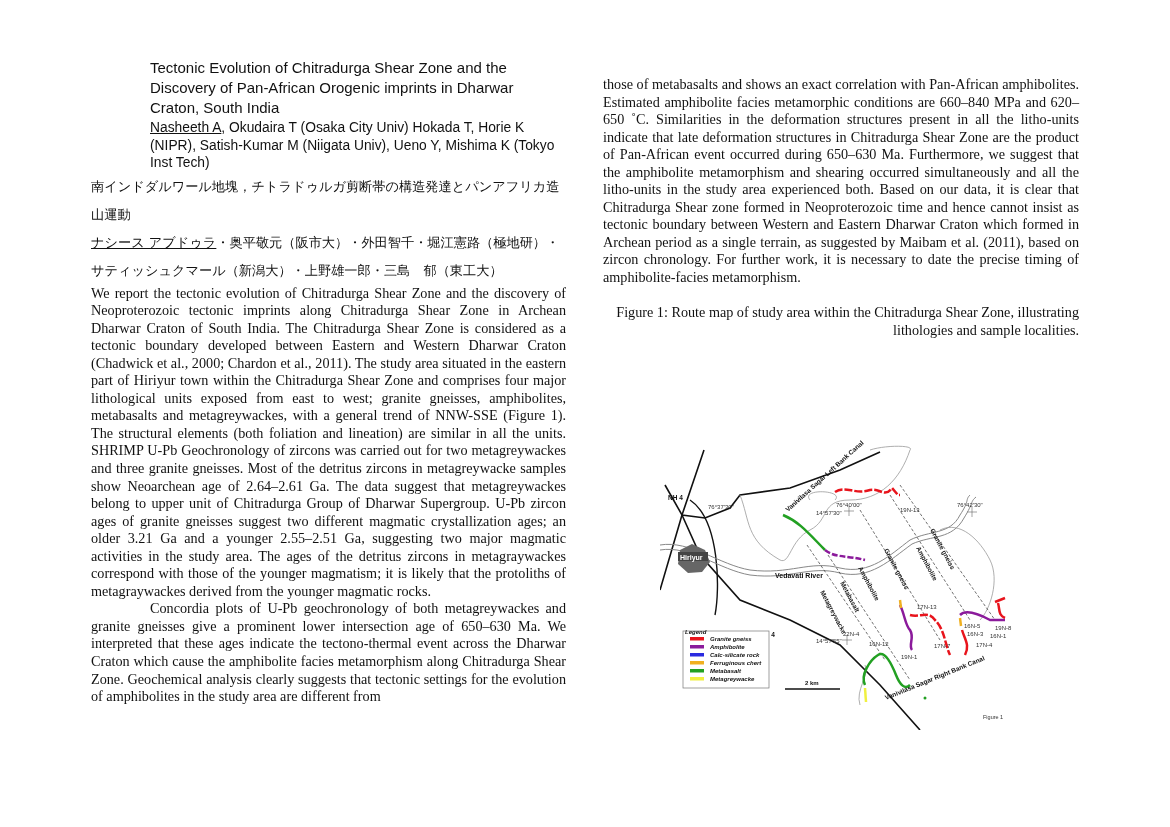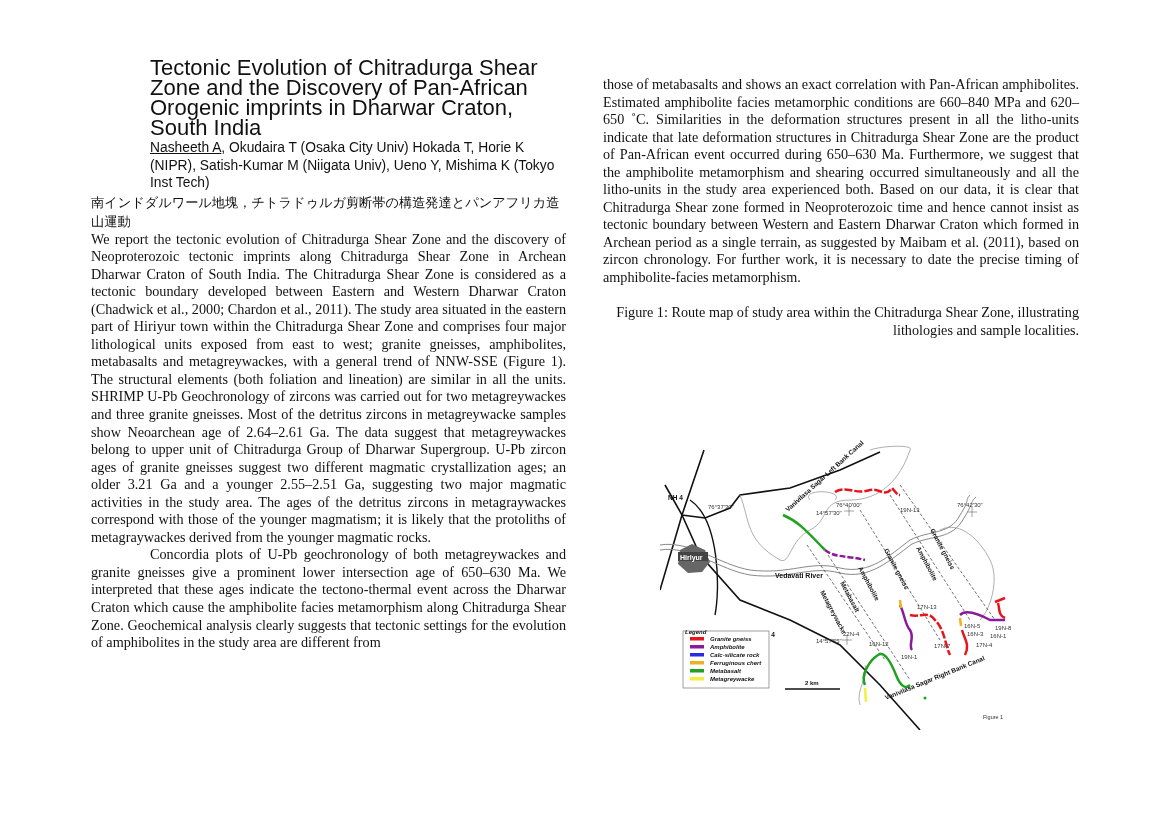--- a/index.html
+++ b/index.html
@@ -1,43 +1,44 @@
 <!DOCTYPE html>
 <html><head>
   <meta charset="utf-8">
   <style>
     html, body { margin: 0; padding: 0; background: #ffffff; }
     body { width: 1170px; height: 827px; position: relative; overflow: hidden; color: #111; }
     .col-left { position: absolute; left: 91px; top: 58px; width: 475px; }
     .col-right { position: absolute; left: 603px; top: 76px; width: 476px; }
     .title-block { margin-left: 59px; font-family: "Liberation Sans", sans-serif; }
-    .title { font-size: 22px; line-height: 20px; margin: 0; font-weight: normal; }
+    .title { font-size: 15px; line-height: 20px; margin: 0; font-weight: normal; }
     .authors { font-size: 13.8px; line-height: 17.5px; margin-top: 1px; }
     .authors .presenter { text-decoration: underline; }
-    .jp { font-family: "DejaVu Sans", sans-serif; font-size: 13.2px; line-height: 19px; }
+    .jp { font-family: "DejaVu Sans", sans-serif; font-size: 13.2px; line-height: 28px; }
     .jp-title { margin-top: 1px; }
     .jp-authors .presenter { text-decoration: underline; }
     .body-text { font-family: "Liberation Serif", "DejaVu Serif", serif; font-size: 14.2px; line-height: 17.55px; text-align: justify; }
     .body-text p { margin: 0; }
     .indent { text-indent: 59px; }
     .para-gap { margin-top: 17.5px !important; }
     .figure { position: absolute; left: 660px; top: 440px; width: 360px; height: 290px; }
     .figure svg { width: 360px; height: 290px; display: block; }
     .maplabel { font-family: "Liberation Sans", sans-serif; font-weight: bold; fill: #111; }
     .maplabel-thin { font-family: "Liberation Sans", sans-serif; fill: #333; }
   </style>
 </head>
 <body>
 
 <div class="col-left">
   <div class="title-block">
     <h1 class="title">Tectonic Evolution of Chitradurga Shear Zone and the Discovery of Pan-African Orogenic imprints in Dharwar Craton, South India</h1>
     <div class="authors"><span class="presenter">Nasheeth A</span><span>, Okudaira T (Osaka City Univ) Hokada T, Horie K (NIPR), Satish-Kumar M (Niigata Univ), Ueno Y, Mishima K (Tokyo Inst Tech)</span></div>
   </div>
   <div class="jp jp-title">南インドダルワール地塊，チトラドゥルガ剪断帯の構造発達とパンアフリカ造山運動</div>
+  <div class="jp jp-authors"><span class="presenter">ナシース アブドゥラ</span><span>・奥平敬元（阪市大）・外田智千・堀江憲路（極地研）・サティッシュクマール（新潟大）・上野雄一郎・三島　郁（東工大）</span></div>
   <div class="body-text">
     <p>We report the tectonic evolution of Chitradurga Shear Zone and the discovery of Neoproterozoic tectonic imprints along Chitradurga Shear Zone in Archean Dharwar Craton of South India. The Chitradurga Shear Zone is considered as a tectonic boundary developed between Eastern and Western Dharwar Craton (Chadwick et al., 2000; Chardon et al., 2011). The study area situated in the eastern part of Hiriyur town within the Chitradurga Shear Zone and comprises four major lithological units exposed from east to west; granite gneisses, amphibolites, metabasalts and metagreywackes, with a general trend of NNW-SSE (Figure 1). The structural elements (both foliation and lineation) are similar in all the units. SHRIMP U-Pb Geochronology of zircons was carried out for two metagreywackes and three granite gneisses. Most of the detritus zircons in metagreywacke samples show Neoarchean age of 2.64–2.61 Ga. The data suggest that metagreywackes belong to upper unit of Chitradurga Group of Dharwar Supergroup. U-Pb zircon ages of granite gneisses suggest two different magmatic crystallization ages; an older 3.21 Ga and a younger 2.55–2.51 Ga, suggesting two major magmatic activities in the study area. The ages of the detritus zircons in metagraywackes correspond with those of the younger magmatism; it is likely that the protoliths of metagraywackes derived from the younger magmatic rocks.</p>
     <p class="indent">Concordia plots of U-Pb geochronology of both metagreywackes and granite gneisses give a prominent lower intersection age of 650–630 Ma. We interpreted that these ages indicate the tectono-thermal event across the Dharwar Craton which cause the amphibolite facies metamorphism along Chitradurga Shear Zone. Geochemical analysis clearly suggests that tectonic settings for the evolution of amphibolites in the study area are different from</p>
   </div>
 </div>
 
 <div class="col-right">
   <div class="body-text">
     <p>those of metabasalts and shows an exact correlation with Pan-African amphibolites. Estimated amphibolite facies metamorphic conditions are 660–840 MPa and 620–650 ˚C. Similarities in the deformation structures present in all the litho-units indicate that late deformation structures in Chitradurga Shear Zone are the product of Pan-African event occurred during 650–630 Ma. Furthermore, we suggest that the amphibolite metamorphism and shearing occurred simultaneously and all the litho-units in the study area experienced both. Based on our data, it is clear that Chitradurga Shear zone formed in Neoproterozoic time and hence cannot insist as tectonic boundary between Western and Eastern Dharwar Craton which formed in Archean period as a single terrain, as suggested by Maibam et al. (2011), based on zircon chronology. For further work, it is necessary to date the precise timing of amphibolite-facies metamorphism.</p>
     <p class="para-gap" style="text-align:right">Figure 1: Route map of study area within the Chitradurga Shear Zone, illustrating lithologies and sample localities.</p>

